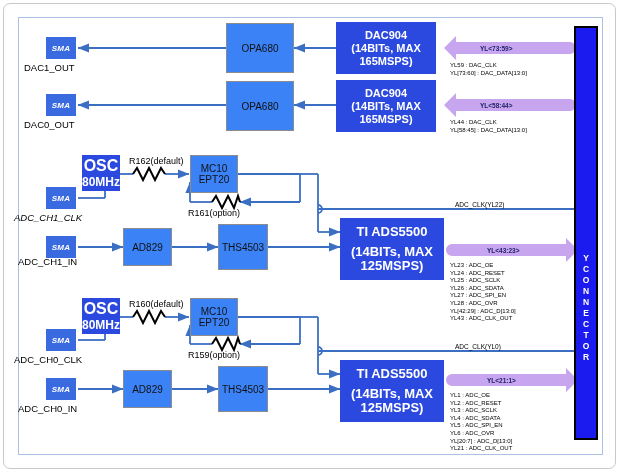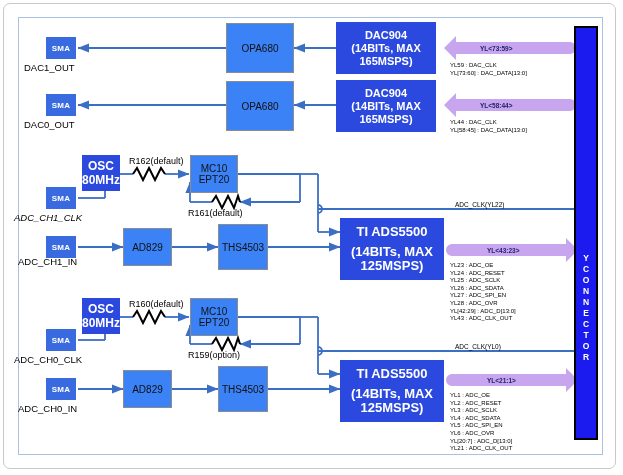--- a/index.html
+++ b/index.html
@@ -11,25 +11,25 @@
       border:1px solid #c9c9c9;border-radius:7px;box-sizing:border-box;background:#fff;}
   
   .inner-frame{position:absolute;left:18px;top:17px;width:585px;height:438px;
       border:1.5px solid #a9c2e3;box-sizing:border-box;background:transparent;}
 
   svg.wires{position:absolute;left:0;top:0;width:623px;height:475px;overflow:visible;}
 
   .box{position:absolute;box-sizing:border-box;display:flex;flex-direction:column;
       align-items:center;justify-content:center;text-align:center;}
   .sma{background:#3a6ae0;border:1px solid #3a6ae0;color:#ffffff;font-weight:bold;
-      font-size:8px;letter-spacing:.3px;}
+      font-size:8px;letter-spacing:.3px;font-style:italic;}
   .dac{background:#2b49de;color:#fff;font-weight:bold;font-size:11px;line-height:13px;}
   .adc{background:#2b49de;color:#fff;font-weight:bold;font-size:13px;line-height:14px;}
   .osc{background:#2b49de;color:#fff;font-weight:bold;}
-  .osc .n1{font-size:12px;}
+  .osc .n1{font-size:16px;}
   .osc .n2{font-size:12px;}
 
   
   .khaki{background:#3b82f6;border:1px solid #8c8c8c;color:#111;font-size:10px;}
 
   .pin-label{position:absolute;font-size:9.5px;color:#000;white-space:nowrap;}
   .wire-label{position:absolute;font-size:6.5px;color:#000;white-space:nowrap;}
   .res-label{position:absolute;font-size:9px;color:#000;white-space:nowrap;}
 
   
@@ -176,21 +176,21 @@
   <div class="box osc" style="left:82px;top:155px;width:38px;height:36px;">
     <span class="n1">OSC</span>
     <span class="n2">(80MHz)</span>
   </div>
 
   <div class="box khaki" style="left:190px;top:155px;width:48px;height:38px;">
     <span>MC10</span>
     <span>EPT20</span>
   </div>
   <div class="res-label" style="left:129px;top:156px;">R162(default)</div>
-  <div class="res-label" style="left:188px;top:208px;">R161(default)</div>
+  <div class="res-label" style="left:188px;top:208px;">R161(option)</div>
 
   <div class="box khaki" style="left:123px;top:228px;width:49px;height:38px;">
     <span>AD829</span>
   </div>
   <div class="box khaki" style="left:218px;top:224px;width:50px;height:46px;">
     <span>THS4503</span>
   </div>
 
   <div class="box adc" style="left:340px;top:218px;width:104px;height:62px;">
     <span>TI ADS5500</span>

